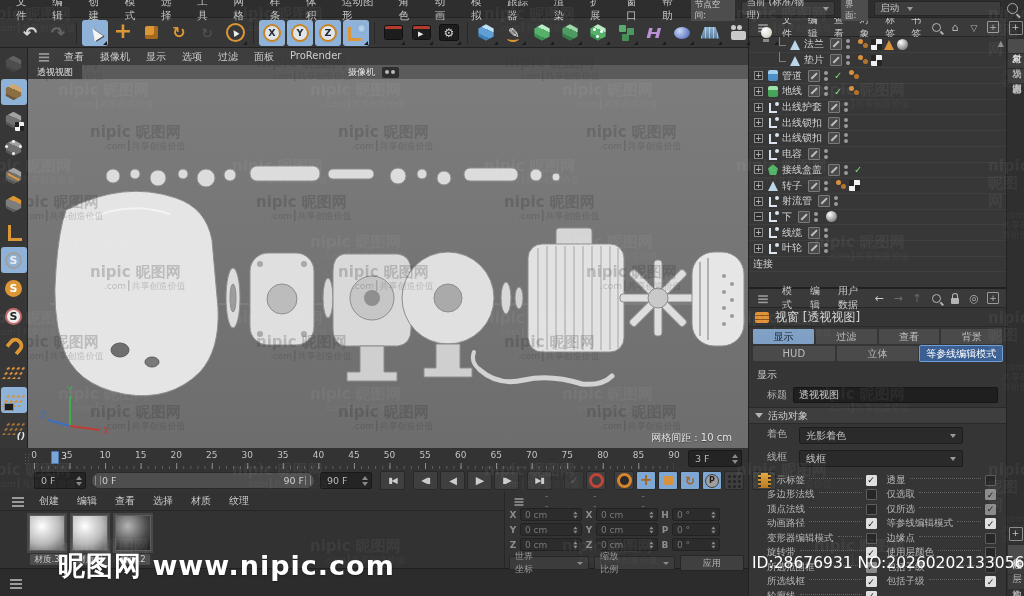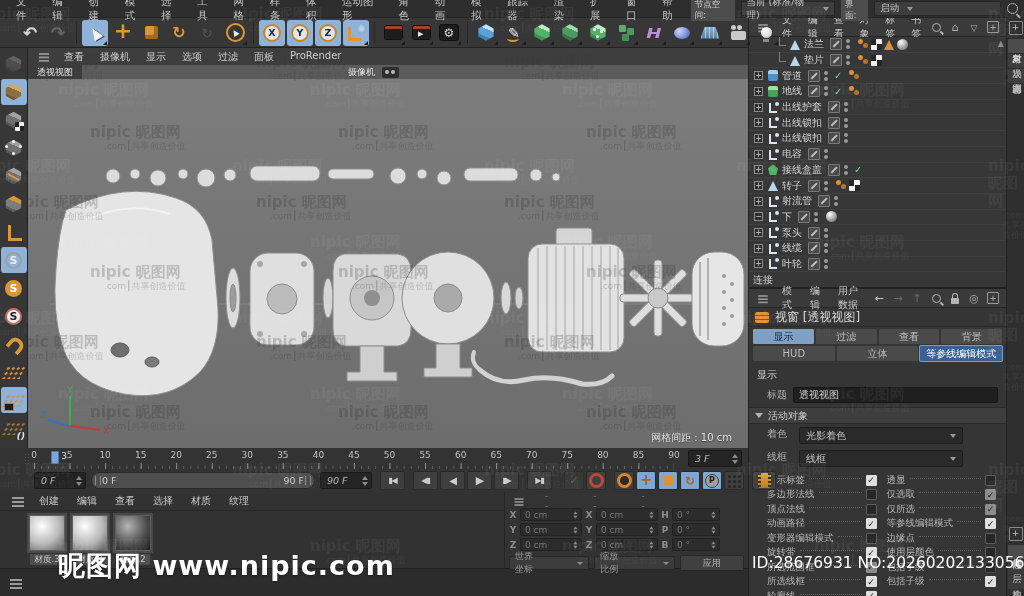--- a/index.html
+++ b/index.html
@@ -192,21 +192,21 @@
   
   #timeline{position:absolute;left:0;top:448px;width:748px;height:44px;background:#333;border-bottom:1px solid #222;z-index:15;}
   #tl-ruler{position:absolute;left:34px;top:2px;width:640px;height:19px;
     background-image:linear-gradient(90deg,#8e8e8e 1px,transparent 1px),linear-gradient(90deg,#636363 1px,transparent 1px);
     background-size:5.5555% 6px,1.1111% 3px;background-repeat:repeat-x;background-position:left bottom;}
   #tl-ruler .grip{position:absolute;left:-10px;top:3px;width:5px;height:12px;background:radial-gradient(#5a5a5a 35%,transparent 36%);background-size:3px 3px;}
   .tick{position:absolute;top:0;transform:translateX(-50%);font-size:9px;color:#c2c2c2;}
   #playhead{position:absolute;left:calc(3.333% - 4px);top:1px;width:8px;height:13px;background:#7aa6d8;border:1px solid #4f78a8;border-radius:1px;box-sizing:border-box;}
   #ph-label{position:absolute;left:calc(3.333% + 6px);top:1px;font-size:9px;color:#e2e2e2;}
   #frame-spin{position:absolute;left:688px;top:2px;width:54px;}
-  .spinbox{display:flex;align-items:center;background:#242424;border:1px solid #191919;border-radius:2px;color:#b9b9b9;font-size:9.5px;height:17px;padding:0 3px 0 6px;box-sizing:border-box;font-style:italic;}
+  .spinbox{display:flex;align-items:center;background:#242424;border:1px solid #191919;border-radius:2px;color:#b9b9b9;font-size:9.5px;height:17px;padding:0 3px 0 6px;box-sizing:border-box;}
   .spin{margin-left:auto;display:flex;flex-direction:column;gap:2px;padding-left:4px;}
   .spin::before{content:"";border:3px solid transparent;border-bottom:4px solid #8a8a8a;display:block;}
   .spin::after{content:"";border:3px solid transparent;border-top:4px solid #8a8a8a;display:block;}
   #tl-controls{position:absolute;left:34px;top:23px;height:19px;display:flex;align-items:center;}
   #cur-frame{width:52px;flex:none;}
   #rangebar{position:relative;width:224px;height:17px;background:#4e4e4e;border:1px solid #2a2a2a;border-radius:8px;margin:0 5px;flex:none;display:flex;align-items:center;justify-content:space-between;padding:0 10px;box-sizing:border-box;font-size:9.5px;color:#cfcfcf;}
   #rangebar::before,#rangebar::after{content:"";position:absolute;top:3px;bottom:3px;width:4px;border-left:1.5px solid #8a8a8a;border-right:1.5px solid #8a8a8a;}
   #rangebar::before{left:3px;} #rangebar::after{right:3px;}
   #end-frame{width:52px;flex:none;margin-right:8px;}
   .tbtn{width:25px;height:19px;background:#3f3f3f;border:1px solid #292929;border-radius:2px;margin-right:2px;display:flex;align-items:center;justify-content:center;color:#cdcdcd;font-size:8px;letter-spacing:-1px;cursor:pointer;flex:none;box-sizing:border-box;}
@@ -783,30 +783,20 @@
     <span class="pencil" data-name="edit-toggle-icon"></span>
     <span class="vdots" data-name="visibility-dots-icon"></span>
 
     <span class="tg tg-sphere" data-name="material-tag-icon"></span>
   </div>
           <div class="om-row" data-name="object-row" data-icon="extrude" data-indent="1" data-expander="plus">
     <span class="tree" data-name="expander-toggle">
               <i class="box"></i>
             </span>
     <span class="oicon" data-name="object-type-icon"></span>
-    <span class="olabel" data-name="object-label">泵头</span>
-    <span class="pencil" data-name="edit-toggle-icon"></span>
-    <span class="vdots" data-name="visibility-dots-icon"></span>
-
-  </div>
-          <div class="om-row" data-name="object-row" data-icon="extrude" data-indent="1" data-expander="plus">
-    <span class="tree" data-name="expander-toggle">
-              <i class="box"></i>
-            </span>
-    <span class="oicon" data-name="object-type-icon"></span>
     <span class="olabel" data-name="object-label">线缆</span>
     <span class="pencil" data-name="edit-toggle-icon"></span>
     <span class="vdots" data-name="visibility-dots-icon"></span>
 
   </div>
           <div class="om-row" data-name="object-row" data-icon="extrude" data-indent="1" data-expander="plus">
     <span class="tree" data-name="expander-toggle">
               <i class="box"></i>
             </span>
     <span class="oicon" data-name="object-type-icon"></span>

